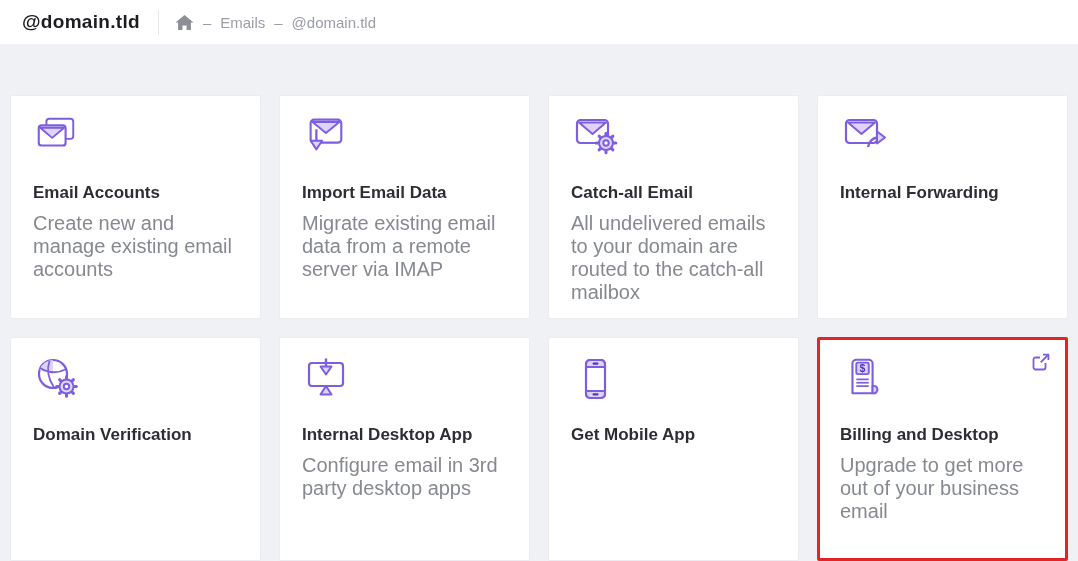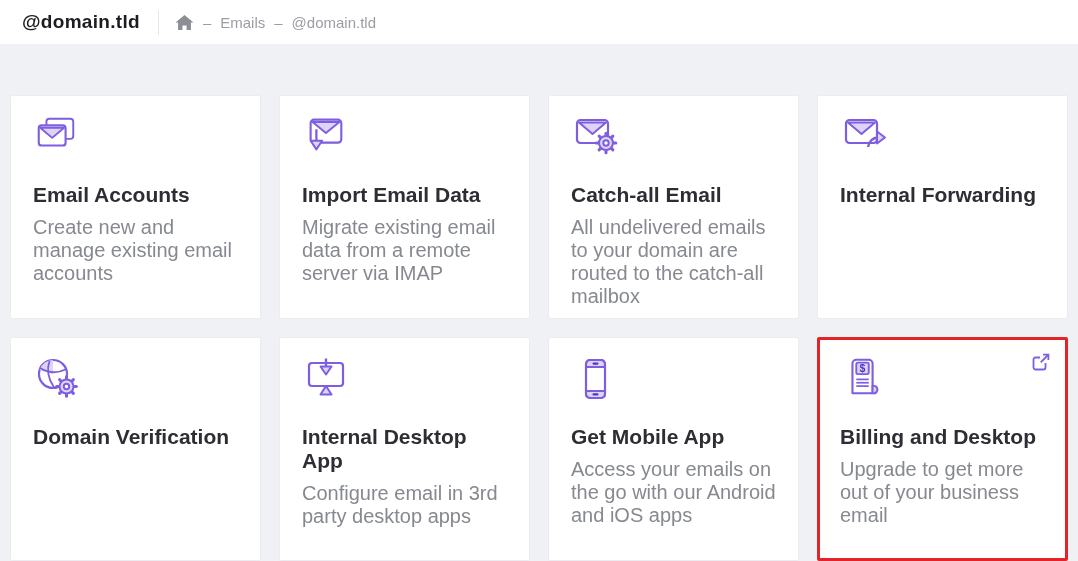--- a/index.html
+++ b/index.html
@@ -28,21 +28,21 @@
     display:grid;grid-template-columns:repeat(4,1fr);
     gap:18px;padding:51px 10px 0;
   }
   .card{
     background:#ffffff;border:1px solid #ececf0;border-radius:2px;
     height:224px;box-sizing:border-box;
     padding:14px 22px;position:relative;cursor:pointer;
   }
   .card.highlighted{border:3px solid #e02428;padding:12px 20px;}
   .card-icon{height:46px;margin-top:3px;}
-  .card-title{font-size:21px;font-weight:700;color:#2d2e34;margin:24px 0 0;}
+  .card-title{font-size:17px;font-weight:700;color:#2d2e34;margin:24px 0 0;}
   .card-desc{font-size:20px;color:#86898f;line-height:23px;margin-top:9px;max-width:210px;}
   .ext-icon{position:absolute;top:12px;right:14px;}
   svg{display:block;}
 </style>
 </head>
 <body>
 
 <div class="header">
   <div class="brand">@domain.tld</div>
   <div class="v-divider"></div>
@@ -154,21 +154,20 @@
     <div class="card-icon">
       <svg width="48" height="46" viewBox="0 0 48 46">
         <path d="M15 12 v-3 a4 4 0 0 1 4 -4 h11 a4 4 0 0 1 4 4 v3 z" fill="#ded3f8" stroke="#7e5ee0" stroke-width="2"></path>
         <path d="M15 36 v3 a4 4 0 0 0 4 4 h11 a4 4 0 0 0 4 -4 v-3 z" fill="#ded3f8" stroke="#7e5ee0" stroke-width="2"></path>
         <rect x="15" y="5" width="19" height="38" rx="4" fill="none" stroke="#7e5ee0" stroke-width="2.2"></rect>
         <rect x="21.5" y="7.5" width="6" height="2.2" rx="1.1" fill="#4a3ab5"></rect>
         <rect x="21.5" y="38.3" width="6" height="2.2" rx="1.1" fill="#4a3ab5"></rect>
       </svg>
     </div>
     <div class="card-title">Get Mobile App</div>
-    <div class="card-desc">Access your emails on the go with our Android and iOS apps</div>
   </div>
 
   <div class="card highlighted">
     <span class="ext-icon">
       <svg width="20" height="20" viewBox="0 0 20 20">
         <path d="M14.5 11 v4.5 a2 2 0 0 1 -2 2 h-8 a2 2 0 0 1 -2 -2 v-8 a2 2 0 0 1 2 -2 H9" fill="none" stroke="#7e5ee0" stroke-width="1.8"></path>
         <path d="M12 2.6 h5.4 V8" fill="none" stroke="#7e5ee0" stroke-width="1.8"></path>
         <line x1="17" y1="3" x2="9.7" y2="10.3" stroke="#7e5ee0" stroke-width="1.8"></line>
       </svg>
     </span>

